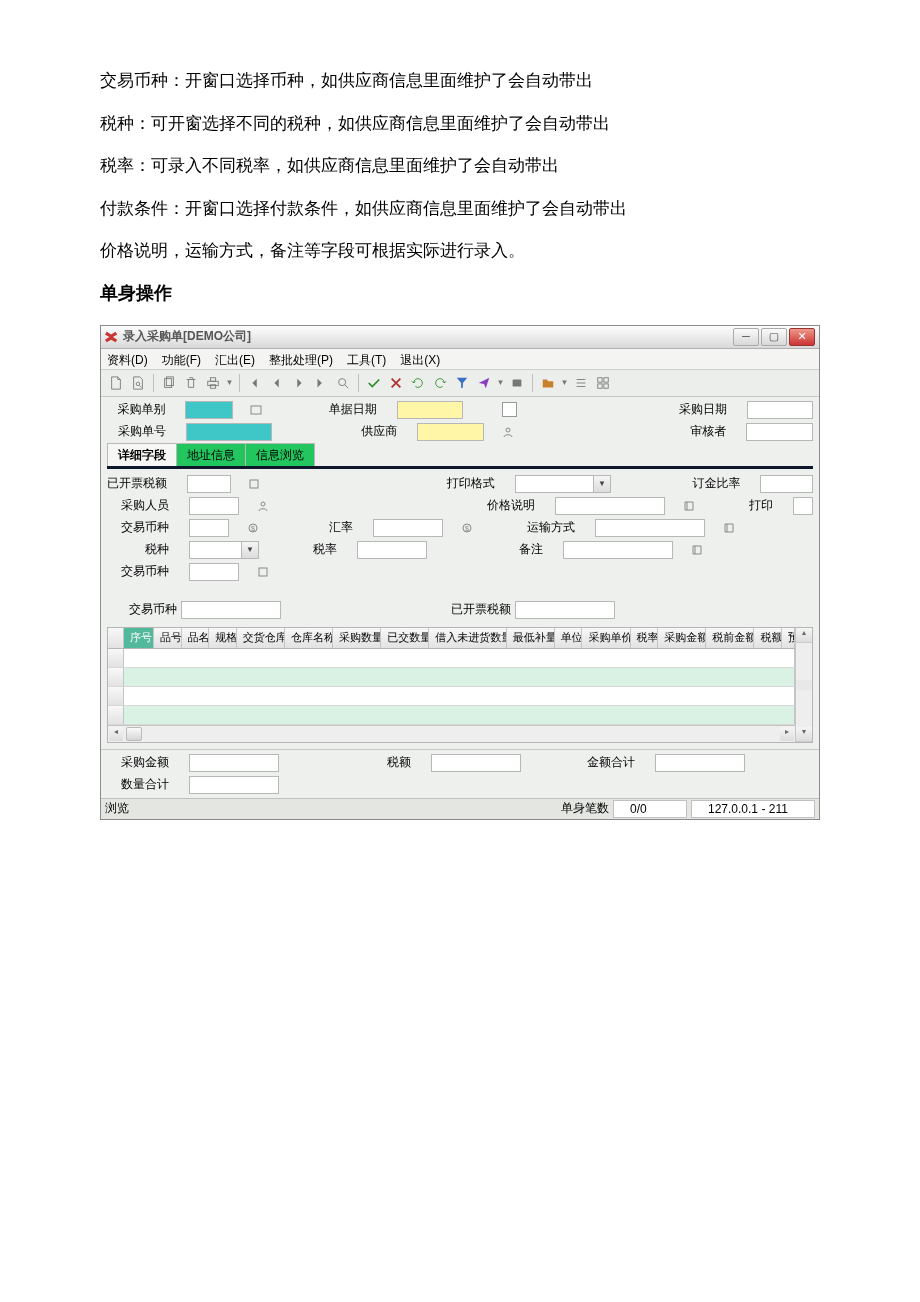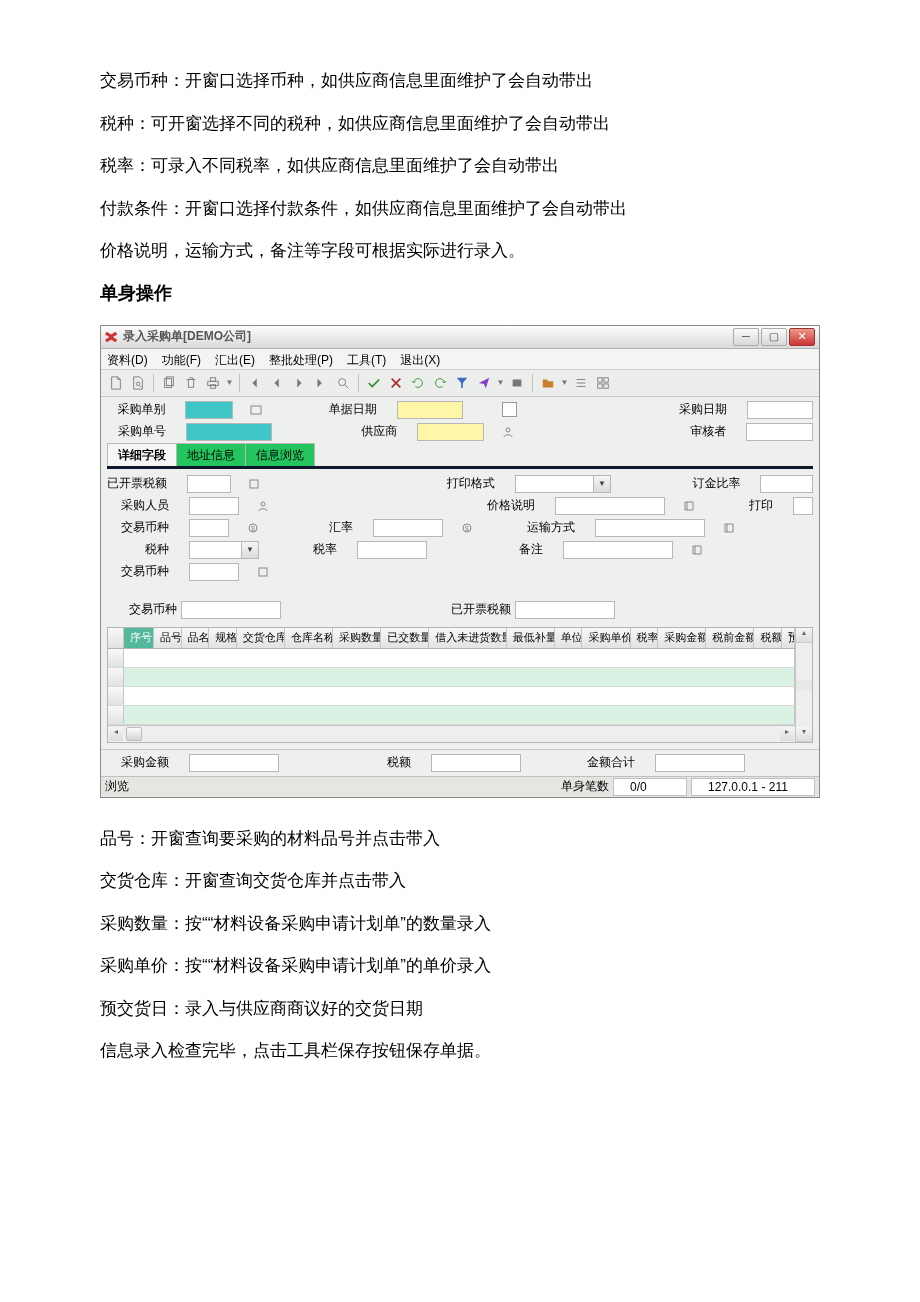--- a/index.html
+++ b/index.html
@@ -426,32 +426,28 @@
       <div class="row">
         <span class="lbl">采购金额</span>
         <span class="fld" style="width:90px"></span>
         <span style="width:60px"></span>
         <span class="lbl" style="width:40px">税额</span>
         <span class="fld" style="width:90px"></span>
         <span style="width:20px"></span>
         <span class="lbl">金额合计</span>
         <span class="fld" style="width:90px"></span>
       </div>
+      <div class="row">
+        <span class="lbl">数量合计</span>
+        <span class="fld" style="width:90px"></span>
+      </div>
     </div>
 
     <div class="status">
       <span>浏览</span>
       <span class="spacer"></span>
       <span>单身笔数</span>
       <span class="cell" style="width:40px">0/0</span>
       <span class="cell" style="width:90px">127.0.0.1 - 211</span>
     </div>
   </div>
 
-  <div class="outro" style="margin-top:20px">
-    <p>品号：开窗查询要采购的材料品号并点击带入</p>
-    <p>交货仓库：开窗查询交货仓库并点击带入</p>
-    <p>采购数量：按““材料设备采购申请计划单”的数量录入</p>
-    <p>采购单价：按““材料设备采购申请计划单”的单价录入</p>
-    <p>预交货日：录入与供应商商议好的交货日期</p>
-    <p>信息录入检查完毕，点击工具栏保存按钮保存单据。</p>
-  </div>
 </div>
 
 </body></html>

